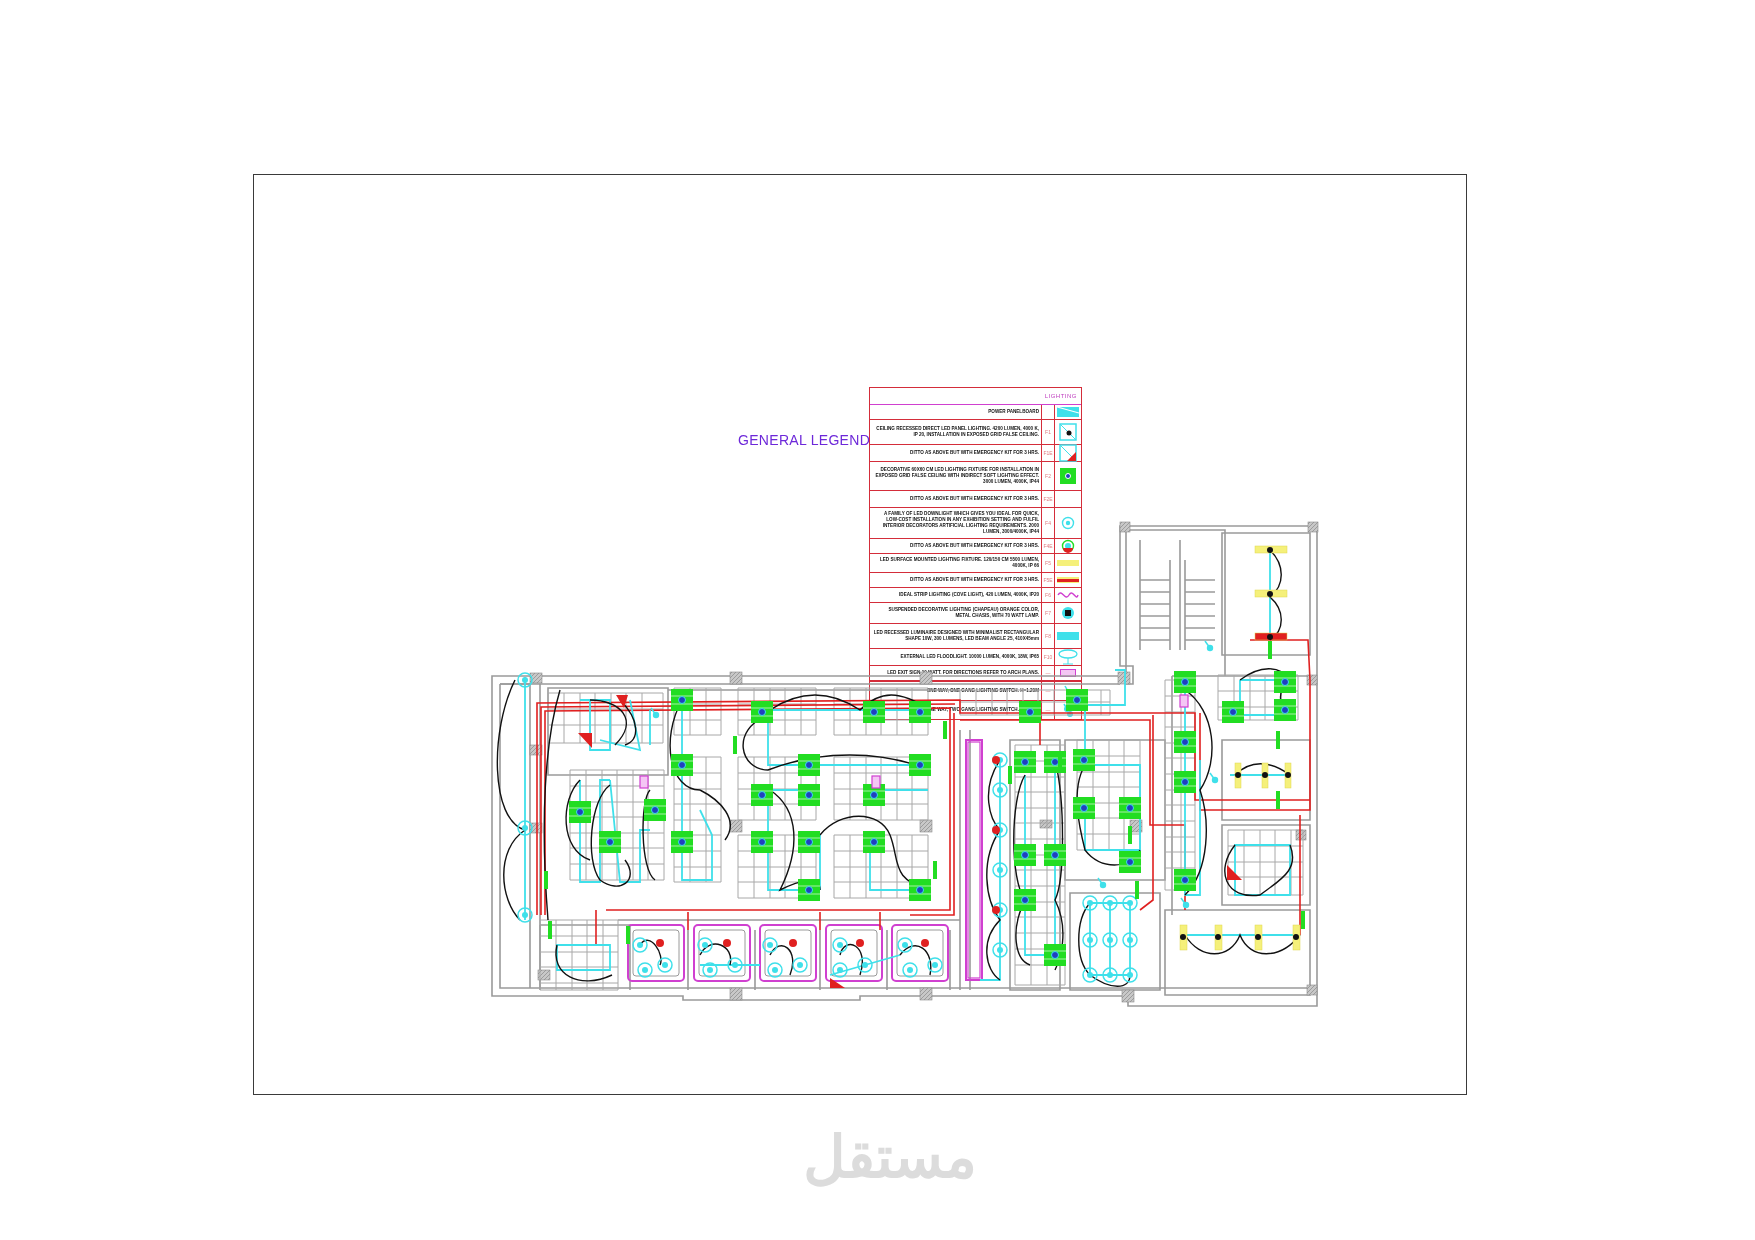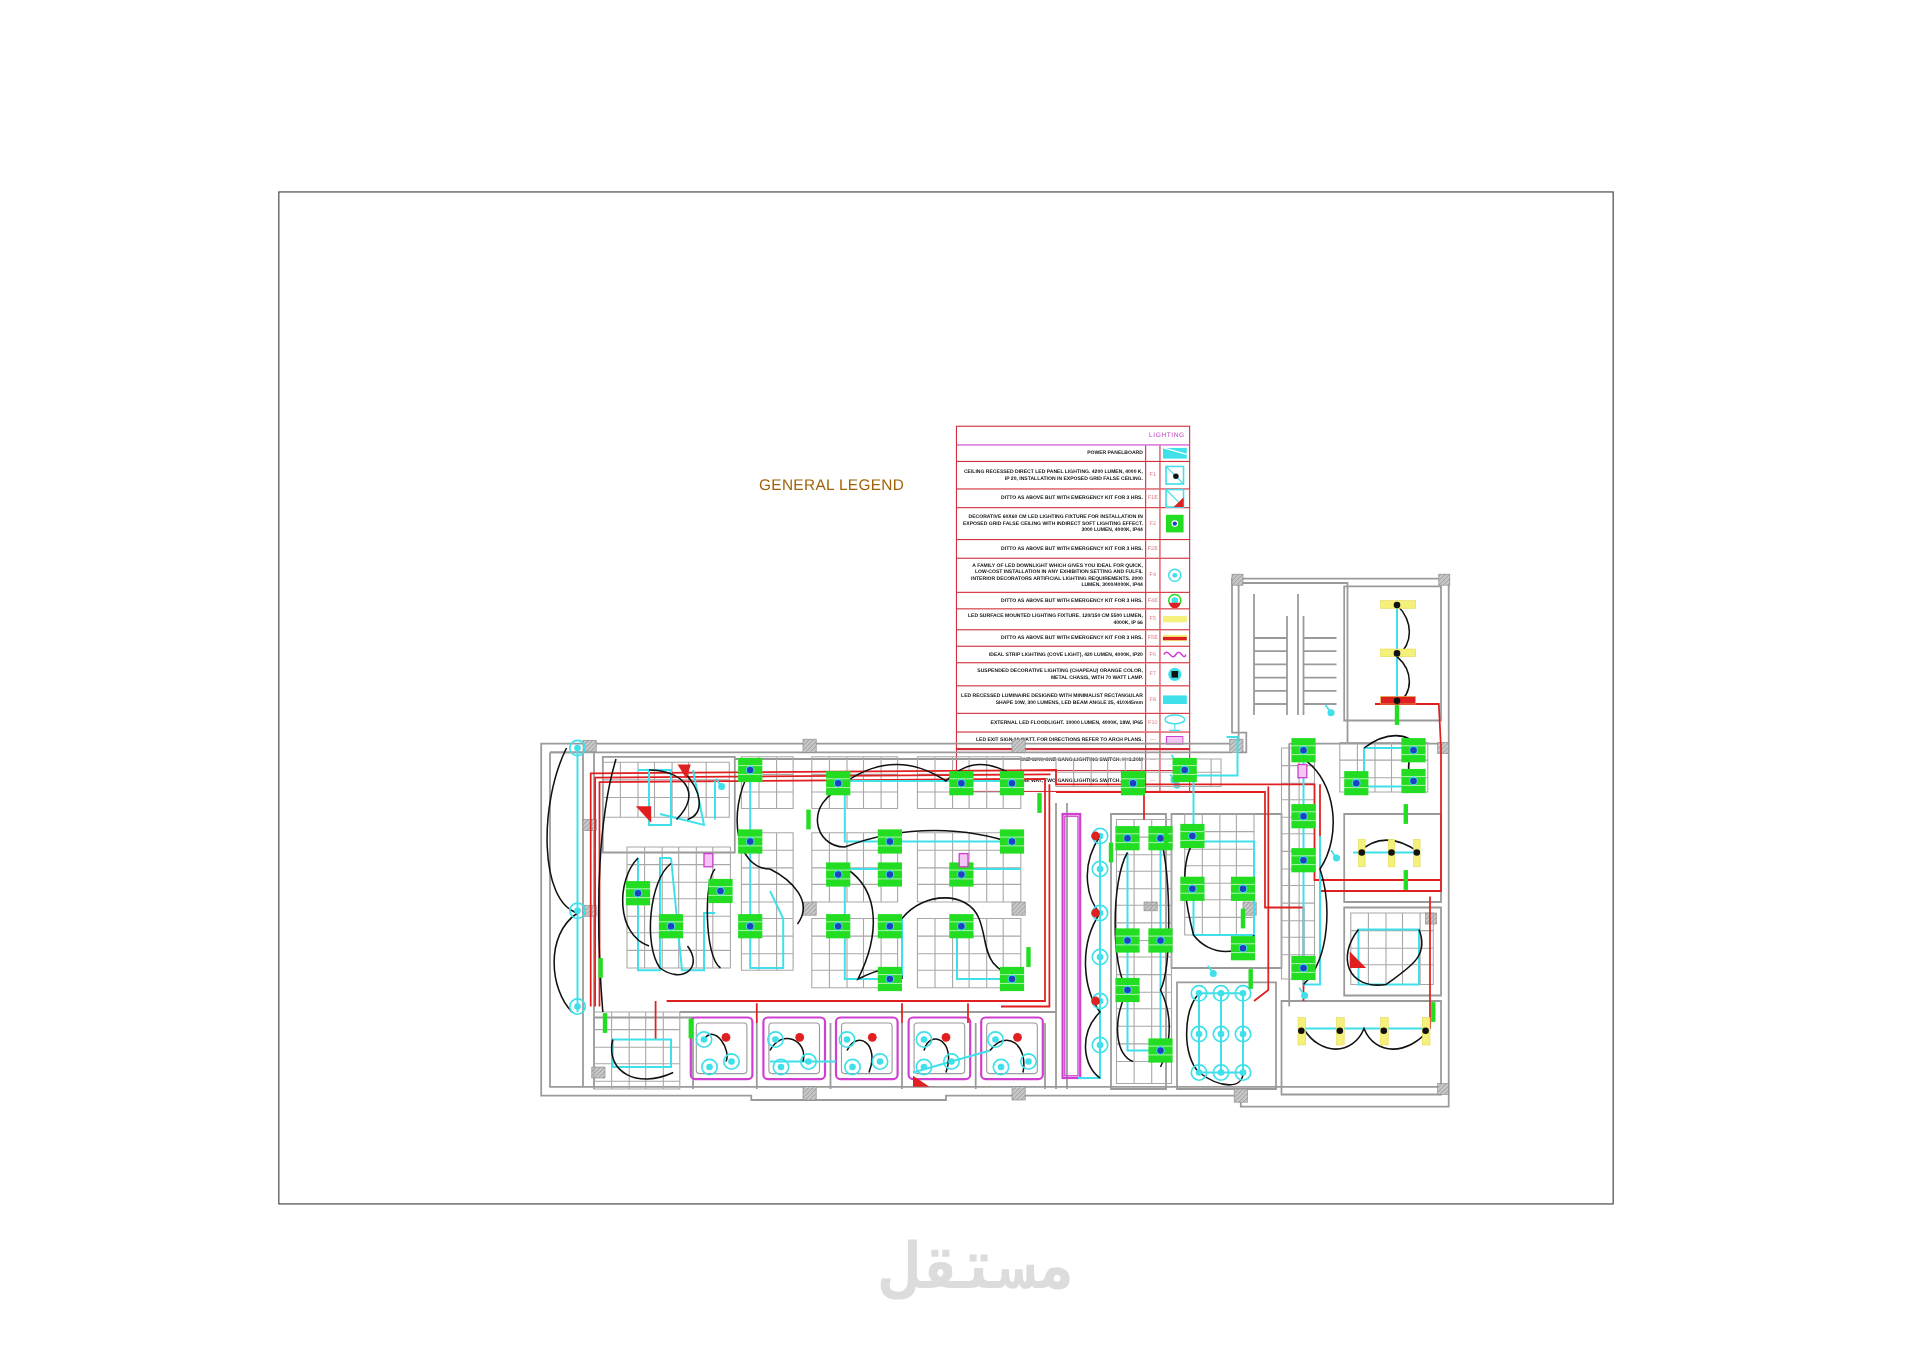--- a/index.html
+++ b/index.html
@@ -1,29 +1,29 @@
 <!DOCTYPE html>
 <html><head>
 <meta charset="utf-8">
 <style>
   html,body{margin:0;padding:0;background:#ffffff;}
   body{width:1755px;height:1240px;position:relative;overflow:hidden;font-family:"Liberation Sans",sans-serif;}
   #sheet-frame{position:absolute;left:253px;top:174px;width:1214px;height:921px;border:1.5px solid #3a3a3a;box-sizing:border-box;}
-  #legend-title{position:absolute;left:690px;top:432px;font-size:14px;color:#a16207;letter-spacing:0.3px;white-space:nowrap;}
+  #legend-title{position:absolute;left:738px;top:432px;font-size:14px;color:#6d28d9;letter-spacing:0.3px;white-space:nowrap;}
   #legend-table{position:absolute;left:869px;top:387px;width:213px;border:1.5px solid #d42d3a;box-sizing:border-box;background:#fff;}
   #legend-table .hdr{height:16px;border-bottom:1.5px solid #d040d0;border-top:0;display:flex;justify-content:flex-end;align-items:center;padding-right:4px;}
   #legend-table .hdr span{font-size:6px;color:#c040c0;letter-spacing:0.5px;}
   .lrow{display:flex;border-bottom:1.2px solid #d42d3a;}
   .lrow:last-child{border-bottom:0;}
   .ldesc{flex:1;font-size:4.6px;line-height:6px;font-weight:bold;color:#111;text-align:right;padding:2px 2px;display:flex;align-items:center;justify-content:flex-end;}
   .lcode{width:12px;border-left:1.2px solid #d42d3a;border-right:1.2px solid #d42d3a;font-size:5px;color:#e07a80;display:flex;align-items:center;justify-content:center;}
   .lsym{width:26px;display:flex;align-items:center;justify-content:center;}
   #plan{position:absolute;left:0;top:0;}
   #watermark{position:absolute;left:760px;top:1125px;width:260px;text-align:center;color:#dcdcdc;}
-  #watermark .ar{font-size:58px;font-weight:bold;line-height:64px;font-family:Liberation Mono, monospace;}
+  #watermark .ar{font-size:58px;font-weight:bold;line-height:64px;font-family:Liberation Sans, sans-serif;}
   #watermark .en{font-size:31px;font-weight:bold;line-height:34px;letter-spacing:0.5px;}
 </style>
 </head>
 <body>
 
 <div id="sheet-frame"></div>
 
 <div id="legend-title">GENERAL LEGEND</div>
 
 <div id="legend-table">

